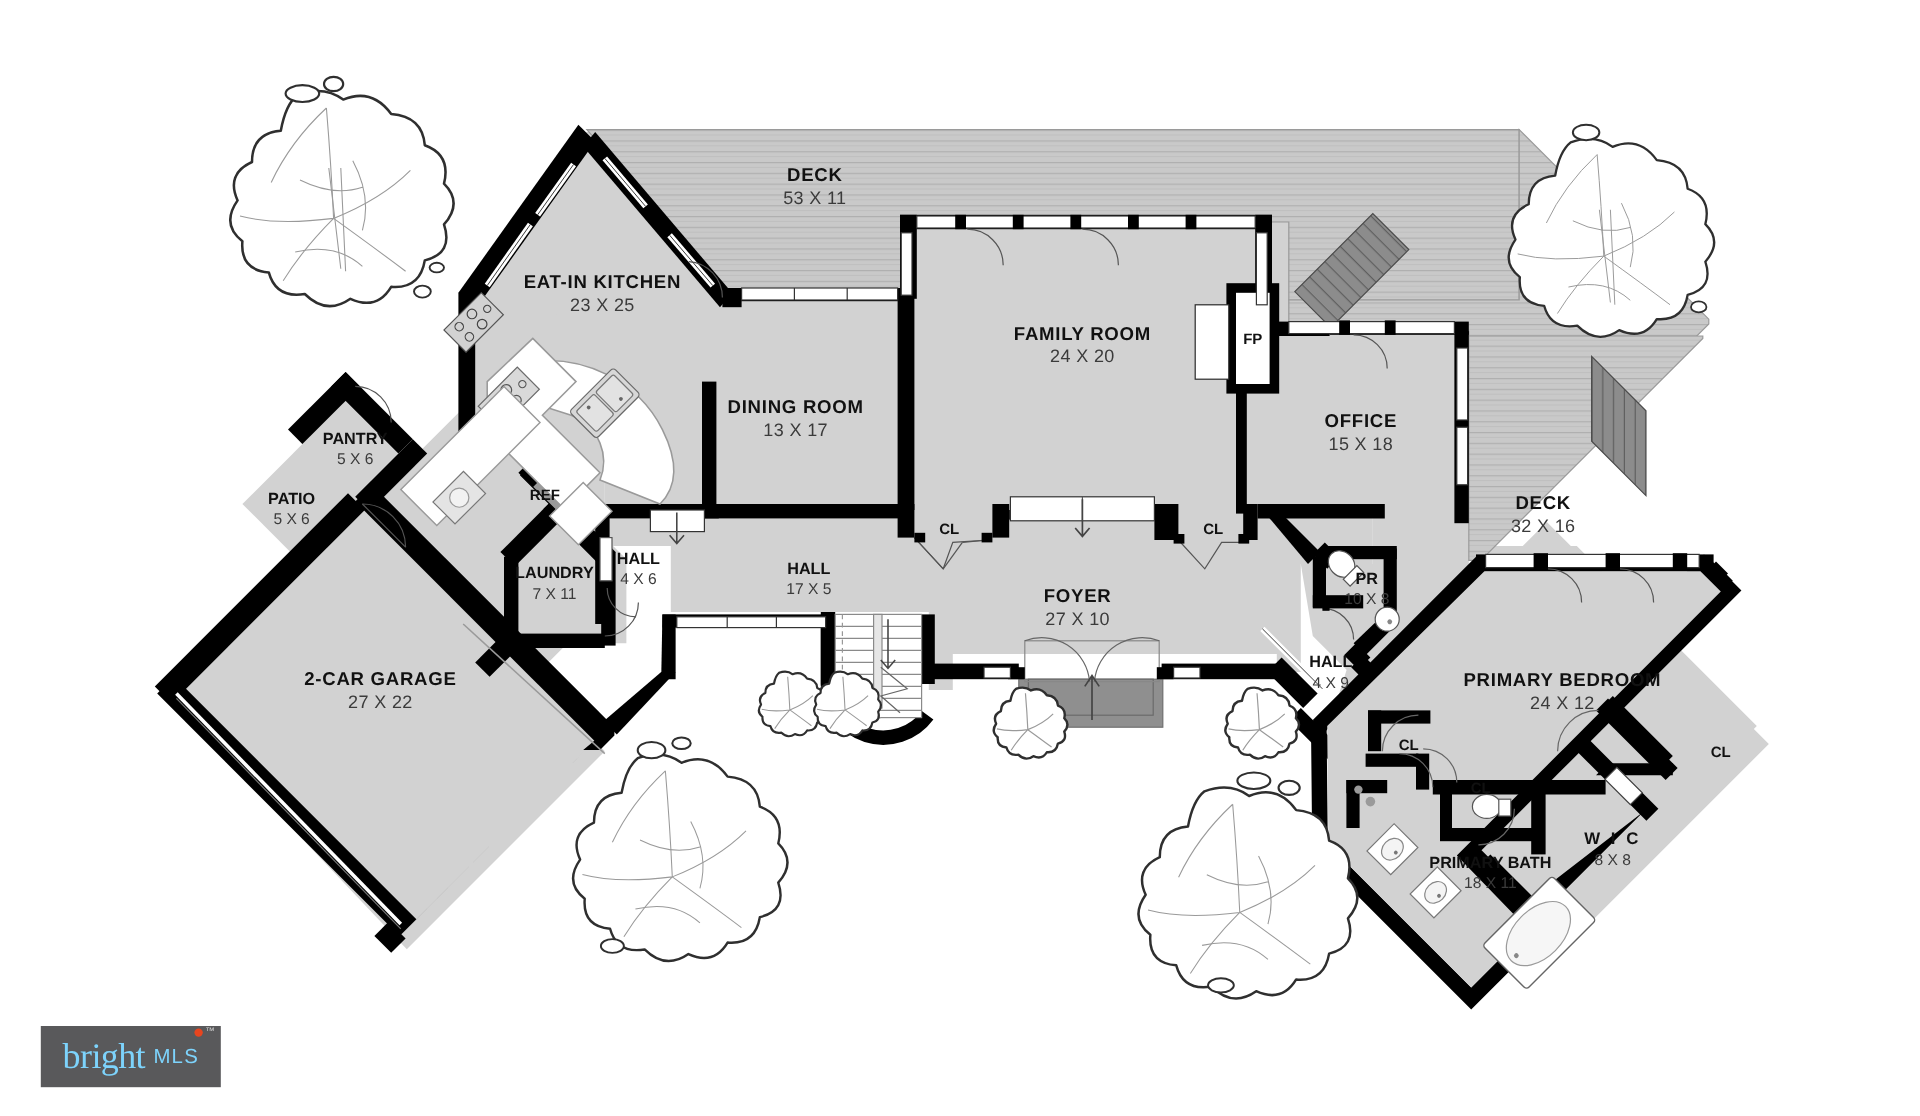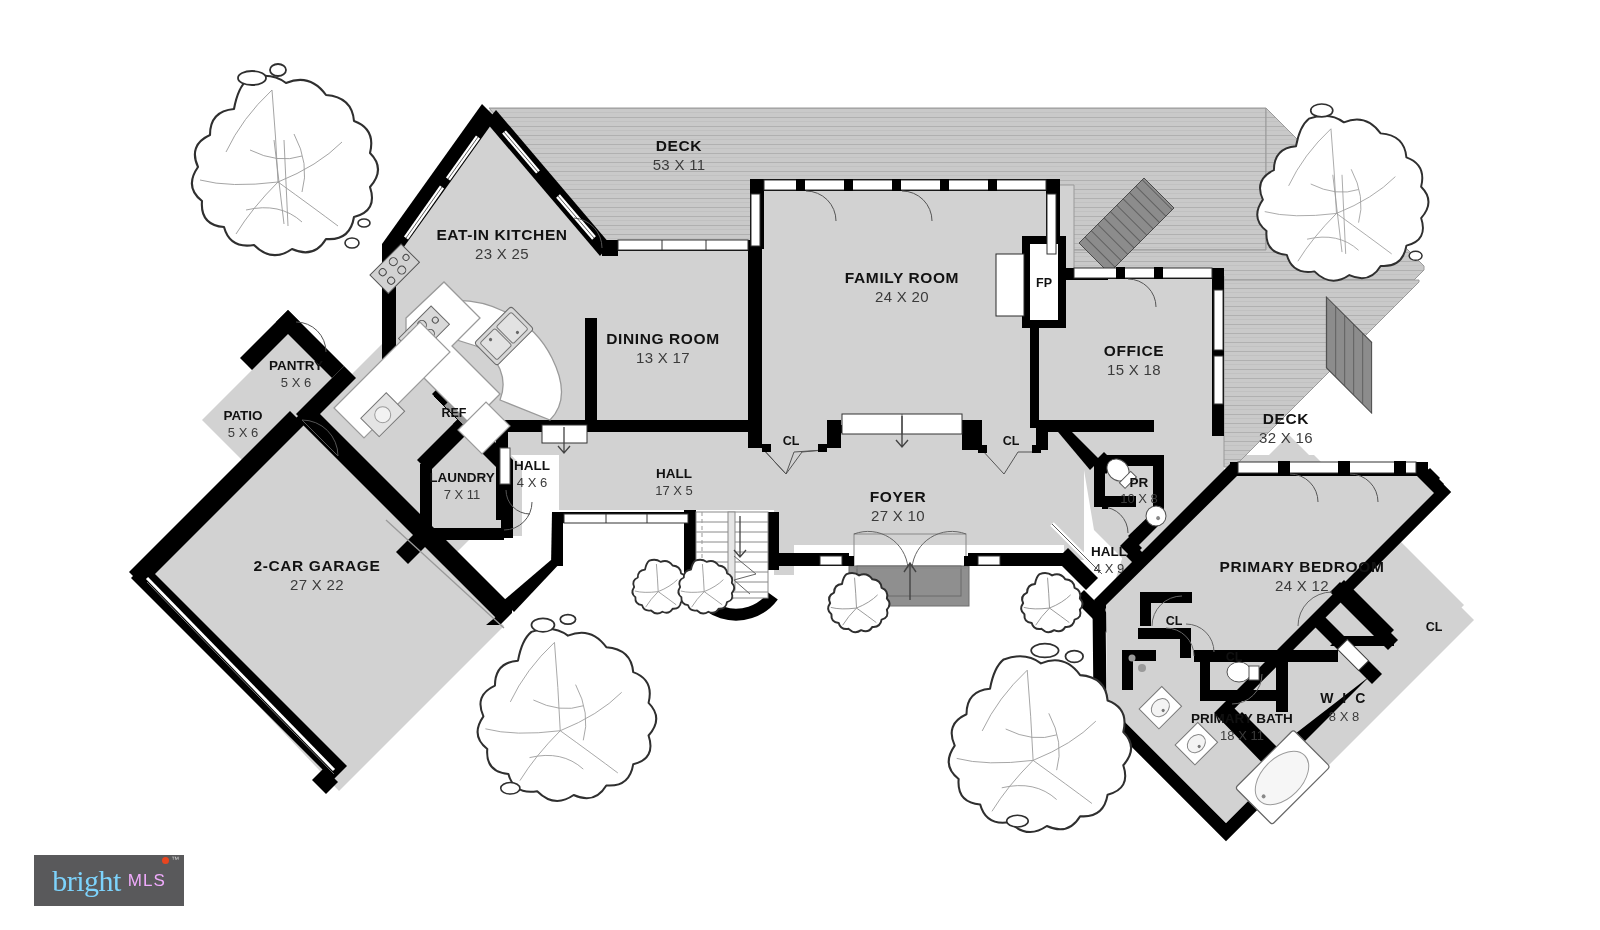--- a/index.html
+++ b/index.html
@@ -29,21 +29,21 @@
             background:#59595b;display:flex;align-items:center;
             justify-content:center;}
   #mls-logo .brand{font-family:"Liberation Serif","DejaVu Serif",serif;
             font-size:30px;color:#7dd3fc;line-height:1;letter-spacing:-0.5px;
             position:relative;font-weight:400;}
   #mls-logo .dot{position:absolute;width:7px;height:7px;border-radius:50%;
             background:#e8451f;right:15px;top:2px;}
   #mls-logo .tm{position:absolute;right:5px;top:0px;font-size:8px;color:#cfcfcf;
             font-family:"Liberation Sans",sans-serif;}
   #mls-logo .mls{font-family:"Liberation Sans","DejaVu Sans",sans-serif;
-            font-size:17px;color:#f0abfc;letter-spacing:1px;margin-left:7px;}
+            font-size:17px;color:#7dd3fc;letter-spacing:1px;margin-left:7px;}
 </style>
 </head>
 <body>
 
 <div id="stage">
 
 <svg id="plan" viewBox="0 0 1600 930">
   <defs>
 
     <pattern id="deckPlank" width="10" height="9" patternUnits="userSpaceOnUse">

